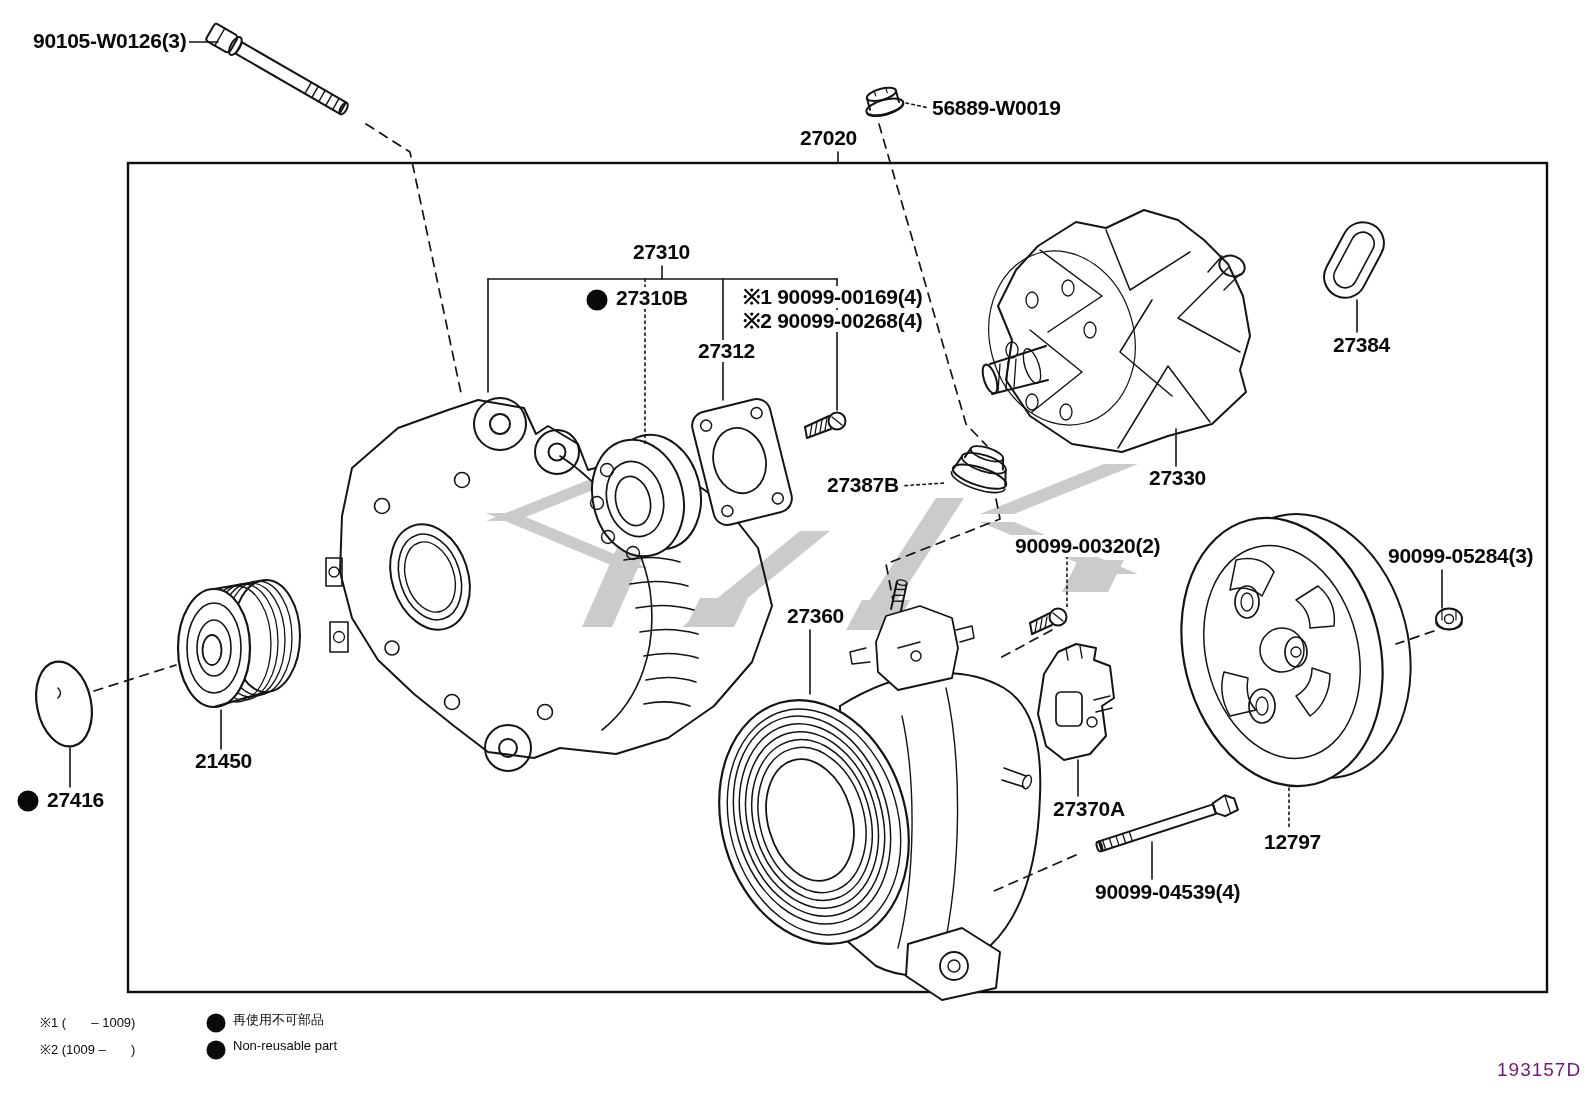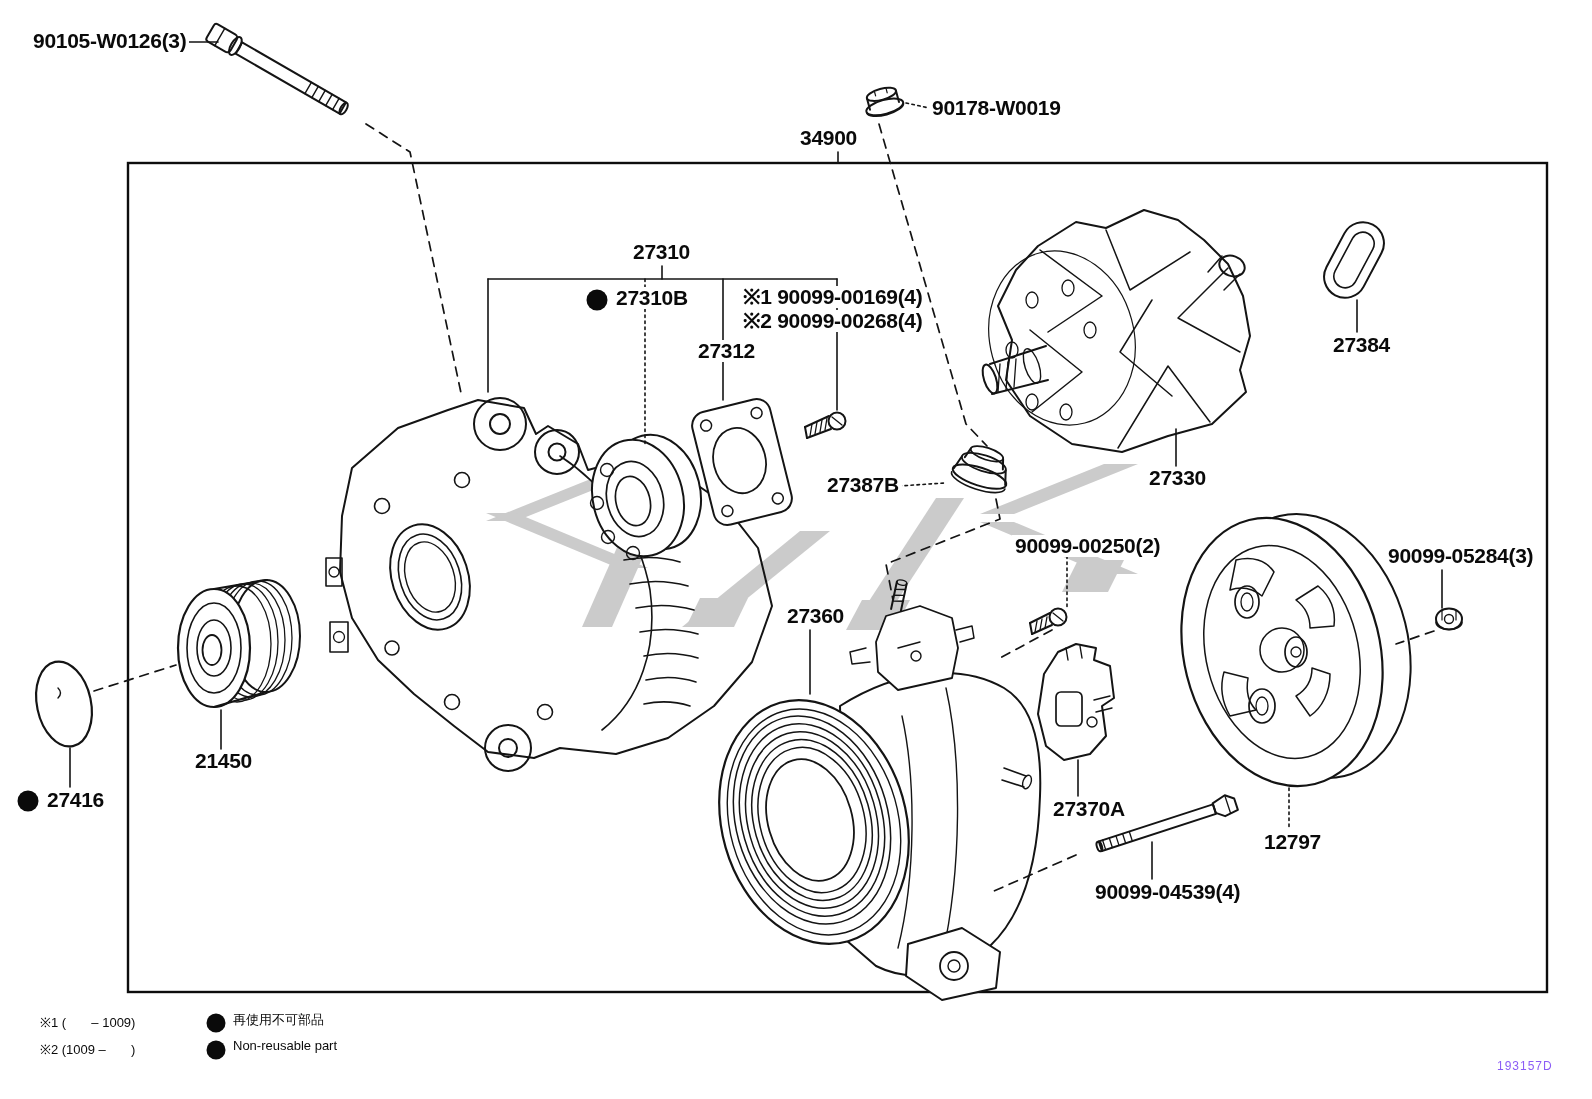--- a/index.html
+++ b/index.html
@@ -2,21 +2,21 @@
 <html><head>
 <meta charset="utf-8">
 <style>
   html,body{margin:0;padding:0;background:#fff;}
   #canvas{position:relative;width:1592px;height:1099px;background:#ffffff;overflow:hidden;
           font-family:"Liberation Sans", sans-serif;text-align:right;}
   svg{position:absolute;left:0;top:0;}
   .lbl{position:absolute;font-weight:bold;font-size:21px;line-height:1.05;color:#0a0a0a;
        white-space:pre;background:#ffffff;padding:0 3px;letter-spacing:-0.3px;}
   .foot{position:absolute;font-weight:normal;font-size:13px;color:#0a0a0a;white-space:pre;}
-  .code{position:absolute;font-weight:normal;font-size:12px;color:#8b5cf6;letter-spacing:1px;}
+  .code{position:absolute;font-weight:normal;font-size:19px;color:#701a75;letter-spacing:1px;}
 </style>
 </head>
 <body>
 
 <div id="canvas">
 
 <svg width="1592" height="1099" viewBox="0 0 1592 1099">
 
   <g fill="#cbcbcb" stroke="none">
     <polygon points="618,468 648,468 516,521 486,521"></polygon>
@@ -318,31 +318,31 @@
 
   <g fill="#0a0a0a">
     <circle cx="597" cy="300" r="10.5"></circle>
     <circle cx="28" cy="801" r="10.5"></circle>
     <circle cx="216" cy="1023" r="9.5"></circle>
     <circle cx="216" cy="1050" r="9.5"></circle>
   </g>
 </svg>
 
 <div class="lbl" style="left:30px;top:30px">90105-W0126(3)</div>
-<div class="lbl" style="left:929px;top:97px">90178-W0019</div>
-<div class="lbl" style="left:797px;top:127px">34900</div>
+<div class="lbl" style="left:929px;top:97px">56889-W0019</div>
+<div class="lbl" style="left:797px;top:127px">27020</div>
 <div class="lbl" style="left:630px;top:241px">27310</div>
 <div class="lbl" style="left:613px;top:287px">27310B</div>
 <div class="lbl" style="left:740px;top:286px">※1 90099-00169(4)</div>
 <div class="lbl" style="left:740px;top:310px">※2 90099-00268(4)</div>
 <div class="lbl" style="left:695px;top:340px">27312</div>
 <div class="lbl" style="left:1330px;top:334px">27384</div>
 <div class="lbl" style="left:1146px;top:467px">27330</div>
 <div class="lbl" style="left:824px;top:474px">27387B</div>
-<div class="lbl" style="left:1012px;top:535px">90099-00250(2)</div>
+<div class="lbl" style="left:1012px;top:535px">90099-00320(2)</div>
 <div class="lbl" style="left:784px;top:605px">27360</div>
 <div class="lbl" style="left:192px;top:750px">21450</div>
 <div class="lbl" style="left:44px;top:789px">27416</div>
 <div class="lbl" style="left:1050px;top:798px">27370A</div>
 <div class="lbl" style="left:1261px;top:831px">12797</div>
 <div class="lbl" style="left:1385px;top:545px">90099-05284(3)</div>
 <div class="lbl" style="left:1092px;top:881px">90099-04539(4)</div>
 
 <div class="foot" style="left:40px;top:1013px">※1 (       – 1009)</div>
 <div class="foot" style="left:40px;top:1040px">※2 (1009 –       )</div>

